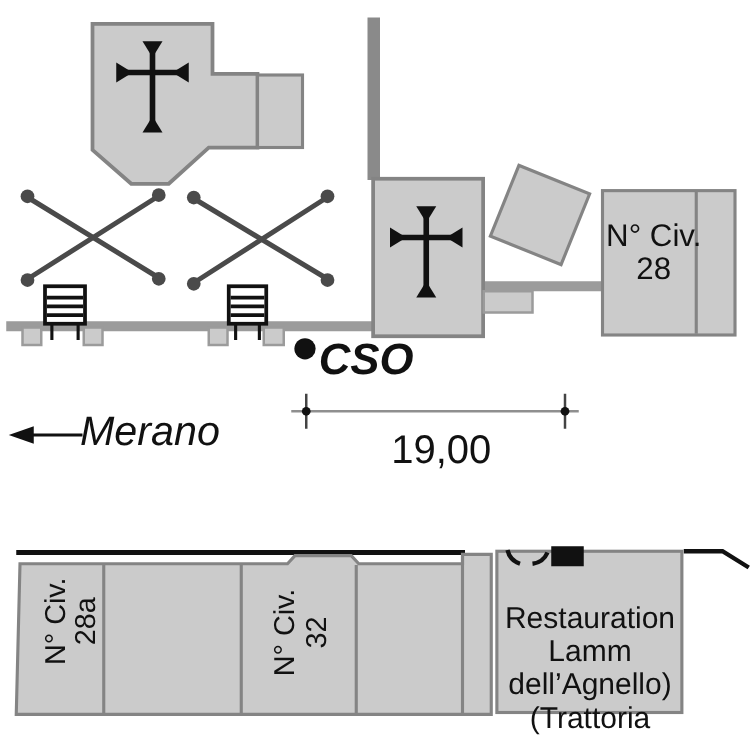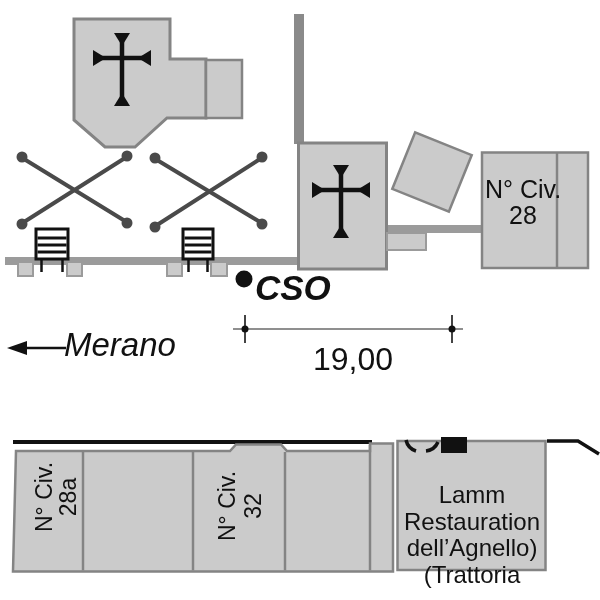--- a/index.html
+++ b/index.html
@@ -156,19 +156,19 @@
     <div>28a</div>
   </div>
 
   <div class="lbl center rot" style="left:240px;top:506px;font-size:23px;line-height:26px;">
     <div>N° Civ.</div>
     <div>32</div>
   </div>
 
 
   <div class="lbl center" style="left:396px;top:482px;width:152px;font-size:24px;line-height:26.5px;">
+    <div>Restauration</div>
     <div>Lamm</div>
-    <div>Restauration</div>
     <div>dell’Agnello)</div>
     <div>(Trattoria</div>
   </div>
 
 </div>
 
 </body></html>

